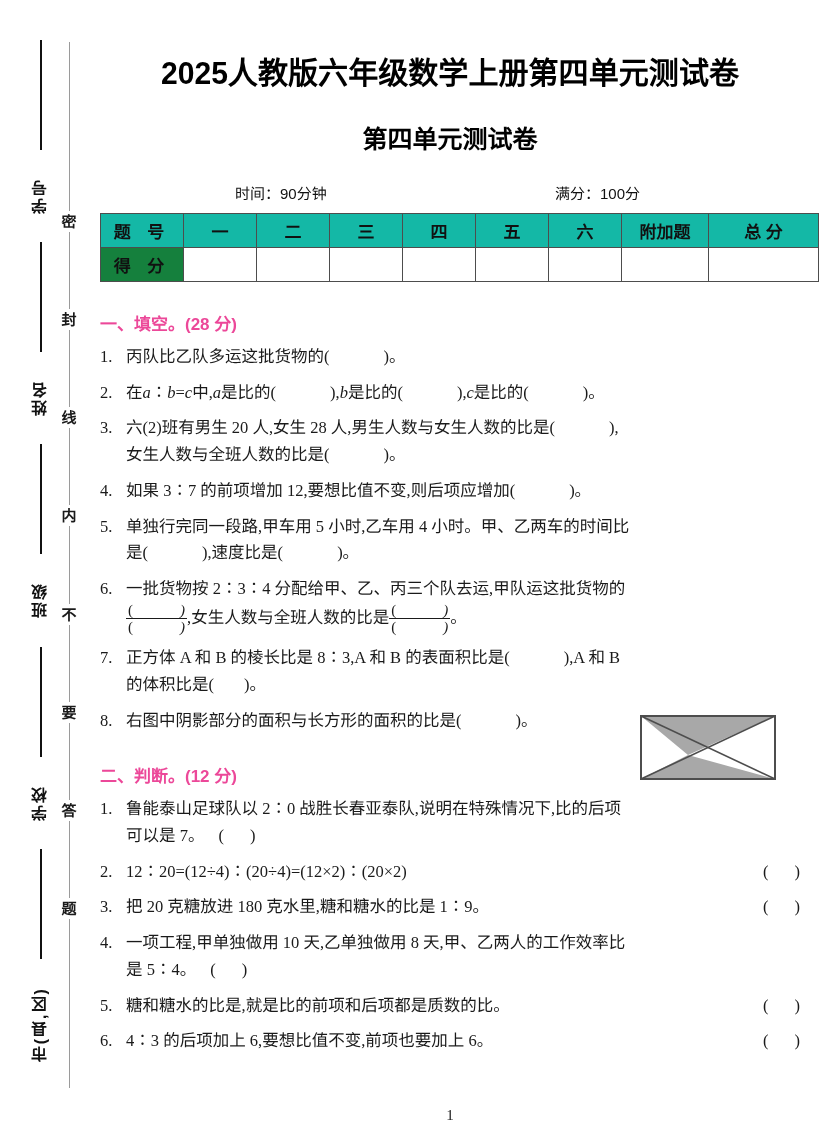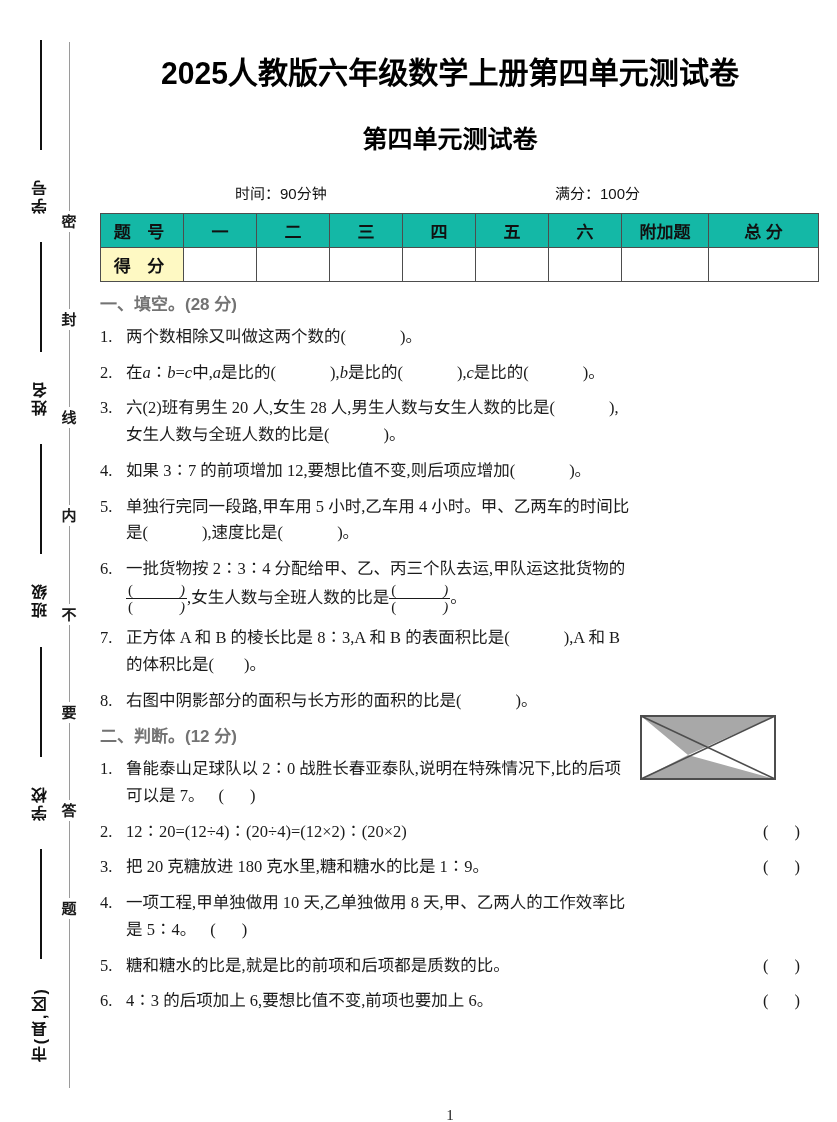--- a/index.html
+++ b/index.html
@@ -126,34 +126,34 @@
     border: 1px solid #4d4d4d;
     height: 31px;
     text-align: center;
     vertical-align: middle;
     font-family: "Liberation Sans", "DejaVu Sans", sans-serif;
     font-size: 17px;
     font-weight: bold;
     color: #111;
   }
   table.score-table tr.head td { background: #14b8a6; }
-  table.score-table td.rowlabel { background: #fef9c3; letter-spacing: 6px; }
+  table.score-table td.rowlabel { background: #15803d; letter-spacing: 6px; }
   table.score-table td.blank { background: #ffffff; }
   .col-label { width: 80px; }
   .col-num   { width: 70px; }
   .col-extra { width: 84px; }
   .col-total { width: 107px; }
 
   
   .section-head {
-    margin-top: 8px;
+    margin-top: 28px;
     font-family: "Liberation Sans", "DejaVu Sans", sans-serif;
     font-weight: bold;
     font-size: 17px;
-    color: #737373;
+    color: #ec4899;
     letter-spacing: 0px;
   }
   .section-head .pts { font-weight: bold; }
 
   .qlist { margin: 0; padding: 0; list-style: none; }
   .q {
     position: relative;
     margin-top: 9px;
     padding-left: 26px;
     font-size: 16.5px;
@@ -285,21 +285,21 @@
     </table>
 
   <div class="section-head">
     <span>一、填空。</span><span class="pts">(28 分)</span>
   </div>
 
   <ul class="qlist">
 
     <li class="q">
       <span class="qnum">1.</span>
-      <span>两个数相除又叫做这两个数的(</span><span class="gap-lg"></span><span>)。</span>
+      <span>丙队比乙队多运这批货物的(</span><span class="gap-lg"></span><span>)。</span>
     </li>
 
     <li class="q">
       <span class="qnum">2.</span>
       <span>在</span><span class="ital">a</span><span>∶</span><span class="ital">b</span><span>=</span><span class="ital">c</span><span>中,</span><span class="ital">a</span><span>是比的(</span><span class="gap-lg"></span><span>),</span><span class="ital">b</span><span>是比的(</span><span class="gap-lg"></span><span>),</span><span class="ital">c</span><span>是比的(</span><span class="gap-lg"></span><span>)。</span>
     </li>
 
     <li class="q">
       <span class="qnum">3.</span>
       <span>六(2)班有男生 20 人,女生 28 人,男生人数与女生人数的比是(</span><span class="gap-lg"></span><span>),</span>

